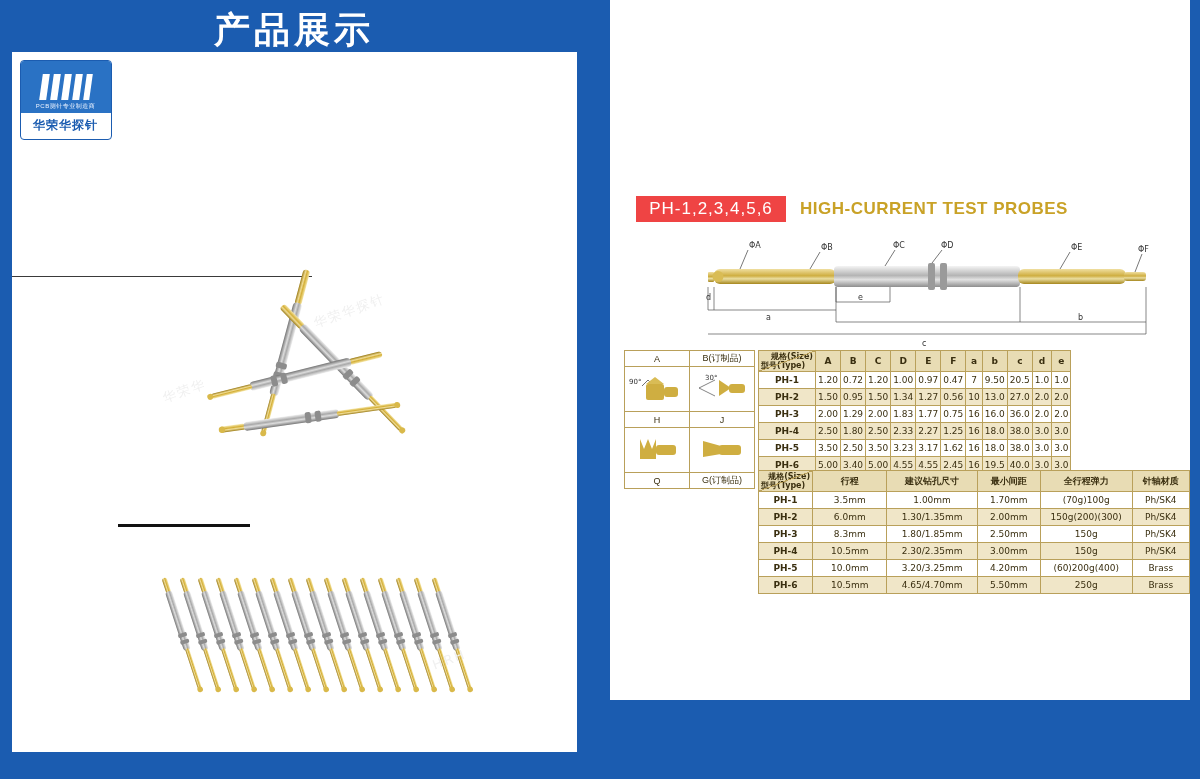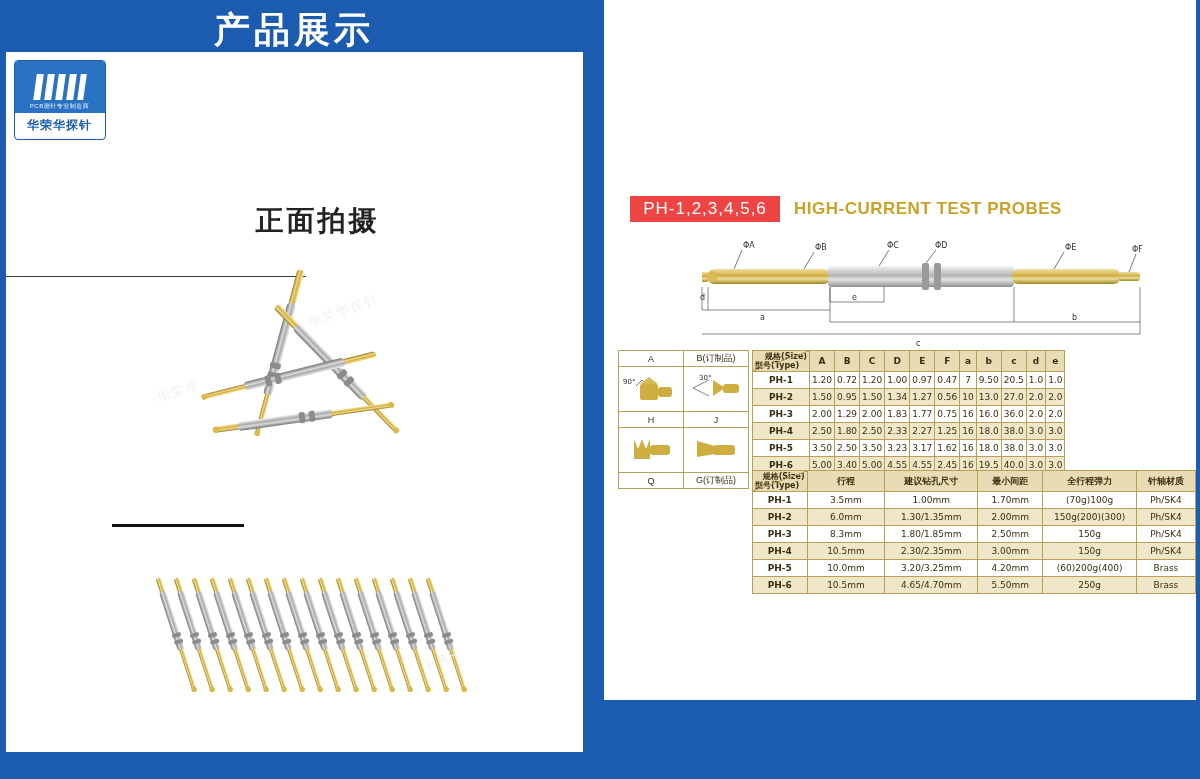--- a/index.html
+++ b/index.html
@@ -29,21 +29,20 @@
     height:52px;
     line-height:60px;
     text-align:center;
     width:100%;
     font-family:"DejaVu Sans","Liberation Sans",sans-serif;
   }
   .white-card{
     background:#ffffff;
     position:relative;
     overflow:hidden;
-    padding-left:12px;
   }
   #left-card{width:565px;height:700px;}
   #right-card{width:580px;height:700px;}
 
   
   .logo{
     position:absolute;left:8px;top:8px;width:90px;height:78px;
     border:1px solid #1b5cb0;border-radius:4px;background:#fff;
   }
   .logo-top{
@@ -143,21 +142,20 @@
 
     <div class="logo">
       <div class="logo-top">
         <div class="logo-crown"></div>
         <div class="logo-sub">PCB测针专业制造商</div>
       </div>
       <div class="logo-text">华荣华探针</div>
     </div>
 
     <div class="rule-line" id="rule-front"></div>
-    <div class="photo-label" id="label-front">正面拍摄</div>
 
     <svg class="svgwrap" style="left:120px;top:210px;" width="360" height="230" viewBox="0 0 360 230">
       <defs>
         <linearGradient id="gGold" x1="0" y1="0" x2="0" y2="1">
           <stop offset="0%" stop-color="#f5e6a8"></stop>
             <stop offset="40%" stop-color="#d4af37"></stop>
           <stop offset="62%" stop-color="#f0dc94"></stop>
             <stop offset="100%" stop-color="#9c7c17"></stop>
         </linearGradient>
         <linearGradient id="gSteel" x1="0" y1="0" x2="0" y2="1">

